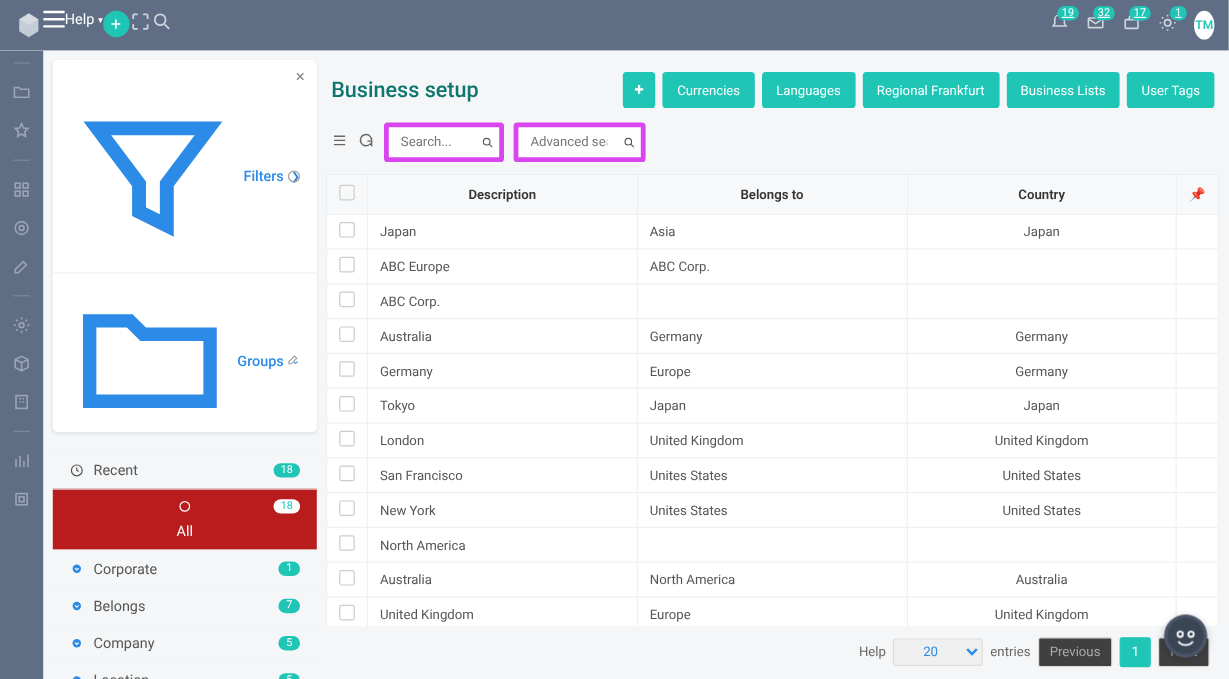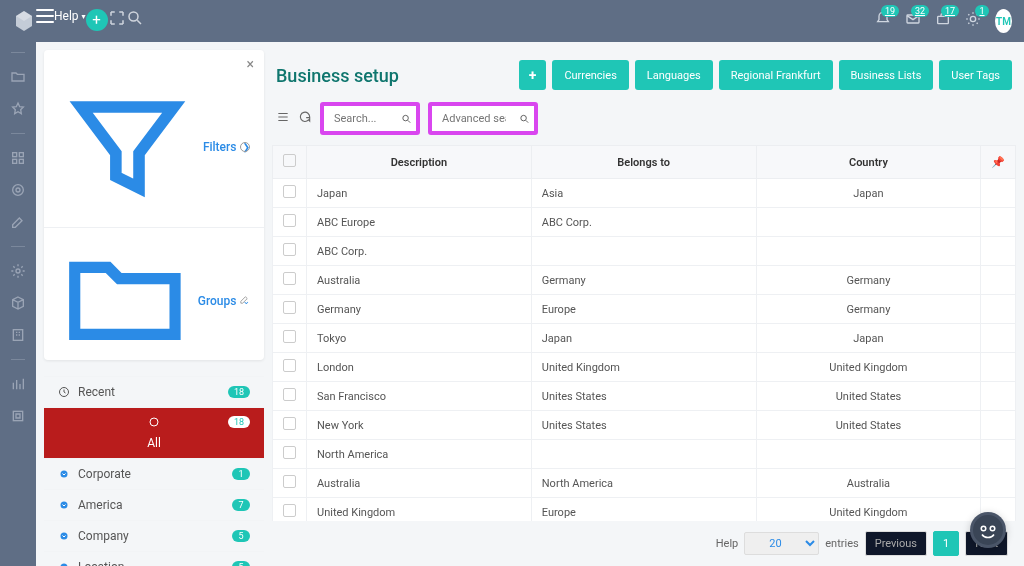--- a/index.html
+++ b/index.html
@@ -48,21 +48,21 @@
 .table-wrap{flex:1;overflow:auto;background:#fff;}
 table{width:100%;border-collapse:collapse;font-size:11px;}
 thead th{background:#f7f8fa;color:#333;font-weight:600;padding:8px 10px;border:1px solid #eceef1;text-align:center;position:sticky;top:0;}
 thead th:first-child{width:30px;}
 thead th:last-child{width:30px;}
 tbody td{padding:6px 10px;border:1px solid #eef0f3;color:#555;}
 tbody td:first-child{text-align:center;}
 .row-chk{width:13px;height:13px;border:1px solid #ccc;border-radius:2px;display:inline-block;}
 .pager{display:flex;align-items:center;justify-content:flex-end;padding:10px 8px;gap:6px;font-size:11px;color:#666;}
 .pager select{border:1px solid #ddd;padding:3px 20px;font-size:11px;color:#2b8be6;border-radius:2px;}
-.pg-btn{border:1px solid #ddd;background:#0f172a;padding:5px 9px;font-size:11px;color:#aaa;cursor:pointer;border-radius:2px;}
+.pg-btn{border:1px solid #ddd;background:#404040;padding:5px 9px;font-size:11px;color:#aaa;cursor:pointer;border-radius:2px;}
 .pg-btn.active{background:#1fc6b6;color:#fff;border-color:#1fc6b6;}
 .chat-bubble{position:absolute;bottom:18px;right:18px;width:36px;height:36px;border-radius:50%;background:#4a5568;display:flex;align-items:center;justify-content:center;cursor:pointer;box-shadow:0 2px 8px rgba(0,0,0,0.2);}
 svg{width:100%;height:100%;}
 </style>
 </head>
 <body>
 
 <div class="app">
   <div class="topbar">
     <div class="topbar-left">
@@ -242,21 +242,21 @@
               <span>Corporate</span>
               <span class="grp-badge">1</span>
             </div>
             <div class="grp-item">
               <span class="grp-ico">
                 <svg viewBox="0 0 24 24" fill="currentColor">
                   <circle cx="12" cy="12" r="7" fill="#2b8be6"></circle>
                   <path d="M9 11l3 3 3-3" stroke="#fff" stroke-width="2" fill="none"></path>
                 </svg>
               </span>
-              <span>America</span>
+              <span>Belongs</span>
               <span class="grp-badge">7</span>
             </div>
             <div class="grp-item">
               <span class="grp-ico">
                 <svg viewBox="0 0 24 24" fill="currentColor">
                   <circle cx="12" cy="12" r="7" fill="#2b8be6"></circle>
                   <path d="M9 11l3 3 3-3" stroke="#fff" stroke-width="2" fill="none"></path>
                 </svg>
               </span>
               <span>Company</span>

